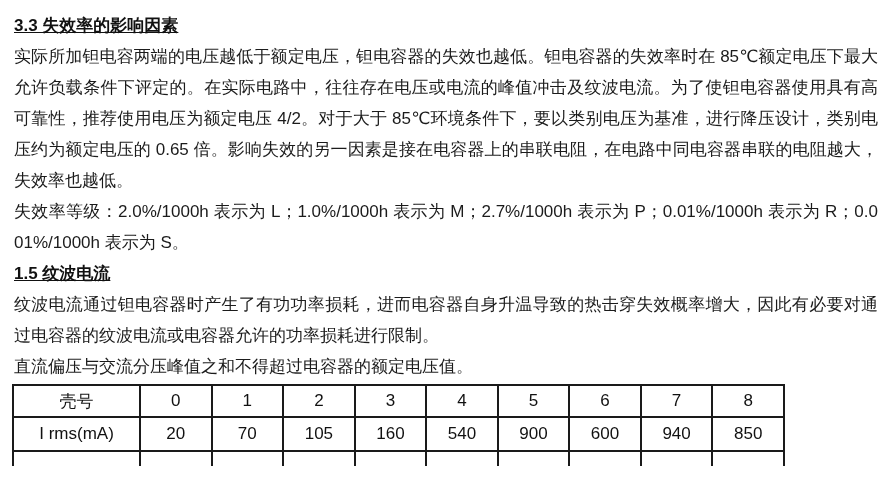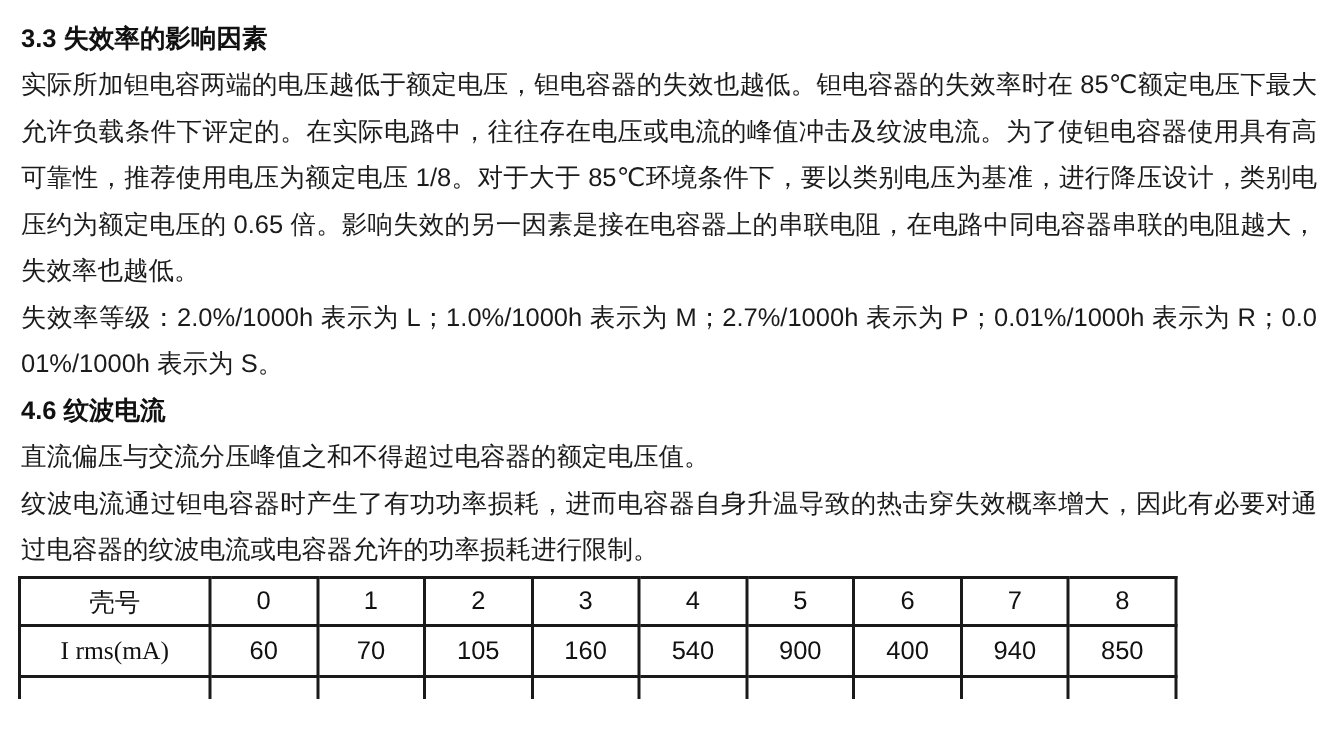--- a/index.html
+++ b/index.html
@@ -18,20 +18,21 @@
     box-sizing: border-box;
     width: 893px;
     padding: 10px 15px 0 14px;
   }
   h2.sec-heading {
     font-size: 17px;
     font-weight: bold;
     line-height: 31px;
     margin: 0;
     color: #111;
+    text-decoration: underline;
   }
   p.body-para {
     font-size: 17px;
     line-height: 31px;
     margin: 0;
     text-align: justify;
     word-break: break-all;
     color: #1b1b1b;
   }
   table.data-table {
@@ -45,71 +46,70 @@
     border: 2px solid #1a1a1a;
     text-align: center;
     vertical-align: middle;
     font-size: 17px;
     padding: 0;
     height: 30px;
     color: #111;
   }
   table.data-table td.rowhead {
     width: 125px;
-    font-family: Liberation Serif, serif;
   }
   table.data-table tr.vals td {
     height: 32px;
   }
   table.data-table tr.stub td {
     height: 14px;
     border-bottom: none;
   }
 </style>
 </head>
 <body>
 
 <div class="doc">
 
   <h2 class="sec-heading">3.3 失效率的影响因素</h2>
 
-  <p class="body-para">实际所加钽电容两端的电压越低于额定电压，钽电容器的失效也越低。钽电容器的失效率时在 85℃额定电压下最大允许负载条件下评定的。在实际电路中，往往存在电压或电流的峰值冲击及纹波电流。为了使钽电容器使用具有高可靠性，推荐使用电压为额定电压 1/8。对于大于 85℃环境条件下，要以类别电压为基准，进行降压设计，类别电压约为额定电压的 0.65 倍。影响失效的另一因素是接在电容器上的串联电阻，在电路中同电容器串联的电阻越大，失效率也越低。</p>
+  <p class="body-para">实际所加钽电容两端的电压越低于额定电压，钽电容器的失效也越低。钽电容器的失效率时在 85℃额定电压下最大允许负载条件下评定的。在实际电路中，往往存在电压或电流的峰值冲击及纹波电流。为了使钽电容器使用具有高可靠性，推荐使用电压为额定电压 4/2。对于大于 85℃环境条件下，要以类别电压为基准，进行降压设计，类别电压约为额定电压的 0.65 倍。影响失效的另一因素是接在电容器上的串联电阻，在电路中同电容器串联的电阻越大，失效率也越低。</p>
 
   <p class="body-para">失效率等级：2.0%/1000h 表示为 L；1.0%/1000h 表示为 M；2.7%/1000h 表示为 P；0.01%/1000h 表示为 R；0.001%/1000h 表示为 S。</p>
 
-  <h2 class="sec-heading">4.6 纹波电流</h2>
+  <h2 class="sec-heading">1.5 纹波电流</h2>
+
+  <p class="body-para">纹波电流通过钽电容器时产生了有功功率损耗，进而电容器自身升温导致的热击穿失效概率增大，因此有必要对通过电容器的纹波电流或电容器允许的功率损耗进行限制。</p>
 
   <p class="body-para">直流偏压与交流分压峰值之和不得超过电容器的额定电压值。</p>
-
-  <p class="body-para">纹波电流通过钽电容器时产生了有功功率损耗，进而电容器自身升温导致的热击穿失效概率增大，因此有必要对通过电容器的纹波电流或电容器允许的功率损耗进行限制。</p>
 
 
   <table class="data-table">
     <tbody>
         <tr>
       <td class="rowhead">壳号</td>
       <td>0</td>
       <td>1</td>
       <td>2</td>
       <td>3</td>
       <td>4</td>
       <td>5</td>
       <td>6</td>
       <td>7</td>
       <td>8</td>
     </tr>
     <tr class="vals">
       <td class="rowhead">I rms(mA)</td>
-      <td>60</td>
+      <td>20</td>
       <td>70</td>
       <td>105</td>
       <td>160</td>
       <td>540</td>
       <td>900</td>
-      <td>400</td>
+      <td>600</td>
       <td>940</td>
       <td>850</td>
     </tr>
     <tr class="stub">
       <td class="rowhead"></td>
       <td></td>
       <td></td>
       <td></td>
       <td></td>
       <td></td>

